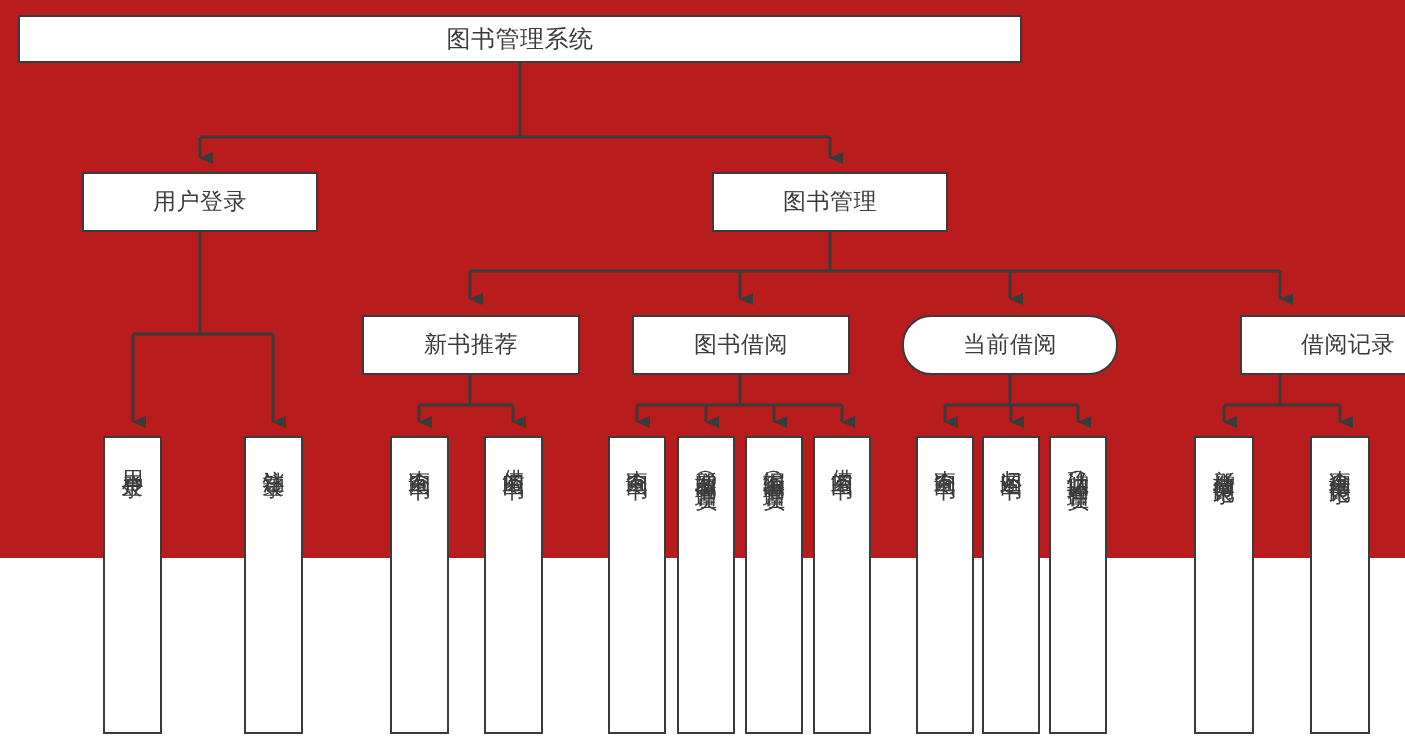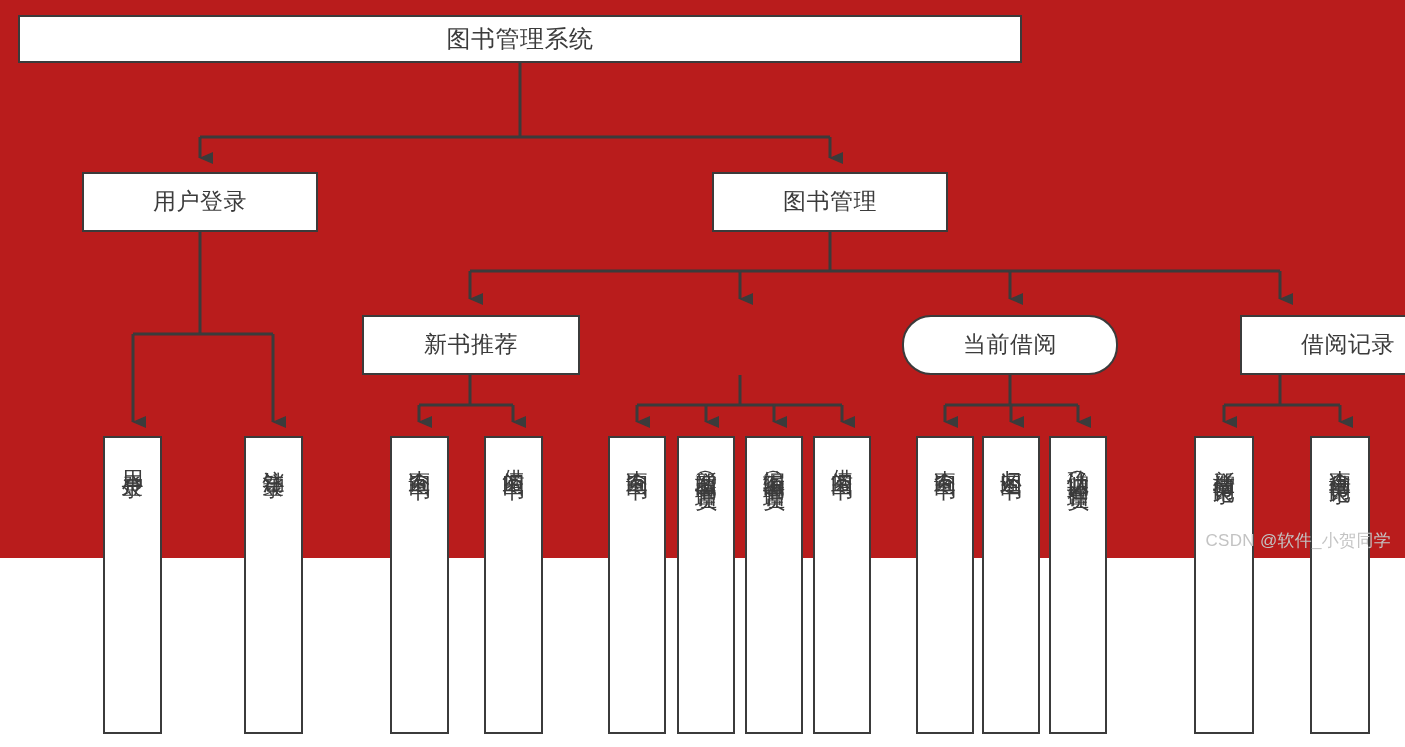--- a/index.html
+++ b/index.html
@@ -120,20 +120,23 @@
   <div class="node h" style="left:82px;top:172px;width:236px;height:60px;">
     <span class="label">用户登录</span>
   </div>
   <div class="node h" style="left:712px;top:172px;width:236px;height:60px;">
     <span class="label">图书管理</span>
   </div>
 
   <div class="node h" style="left:362px;top:315px;width:218px;height:60px;">
     <span class="label">新书推荐</span>
   </div>
+  <div class="node h" style="left:632px;top:315px;width:218px;height:60px;">
+    <span class="label">图书借阅</span>
+  </div>
   <div class="node h" style="left:902px;top:315px;width:216px;height:60px;border-radius:29px;">
     <span class="label">当前借阅</span>
   </div>
   <div class="node h" style="left:1240px;top:315px;width:216px;height:60px;">
     <span class="label">借阅记录</span>
   </div>
 
   <div class="node v" style="left:103px;top:436px;width:59px;height:298px;">
     <span class="label">用户登录</span>
   </div>
@@ -171,15 +174,14 @@
     <span class="label">确认归还（管理员）</span>
   </div>
 
   <div class="node v" style="left:1194px;top:436px;width:60px;height:298px;">
     <span class="label">新增借阅记录</span>
   </div>
   <div class="node v" style="left:1310px;top:436px;width:60px;height:298px;">
     <span class="label">查询借阅记录</span>
   </div>
 
-  <div id="watermark">CSDN @软件_小贺同学</div>
 
 </div>
 
 </body></html>

